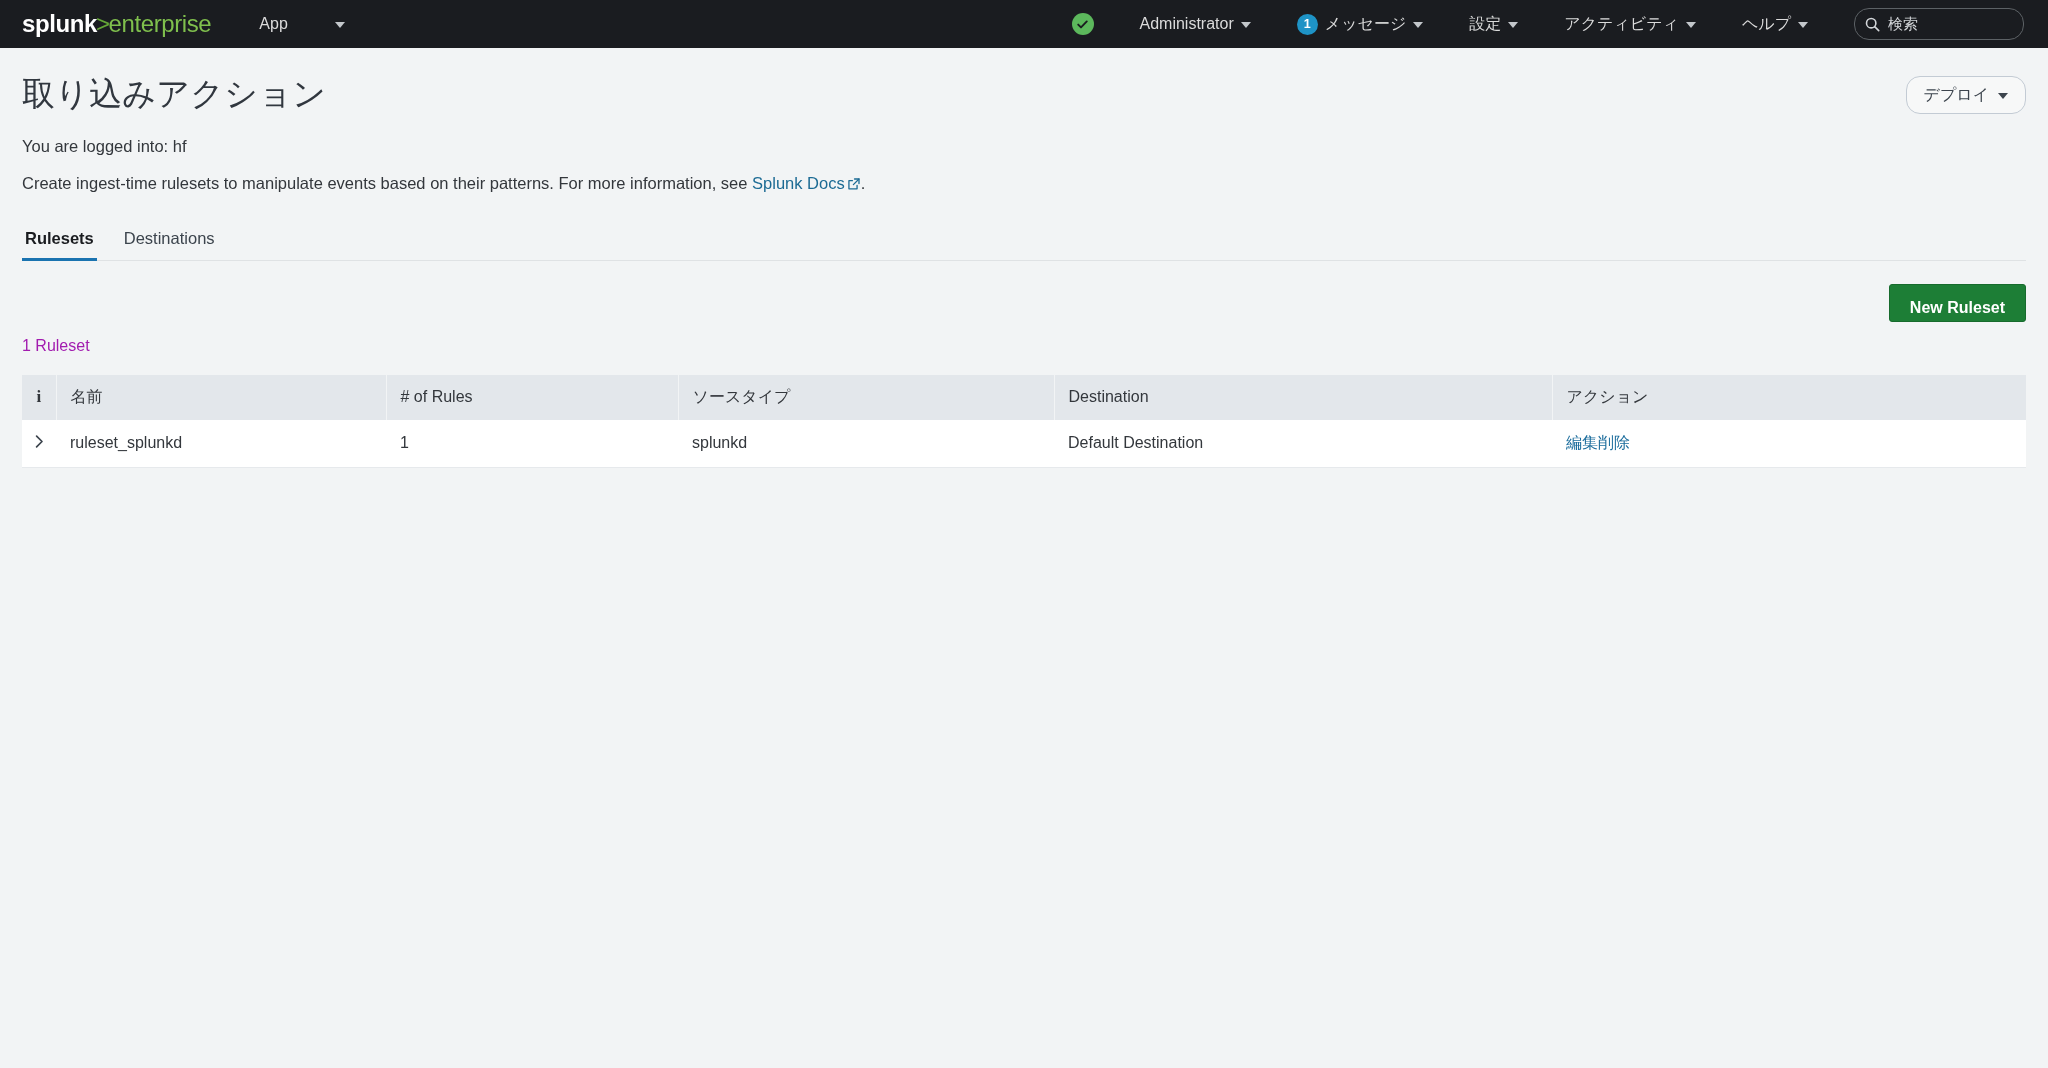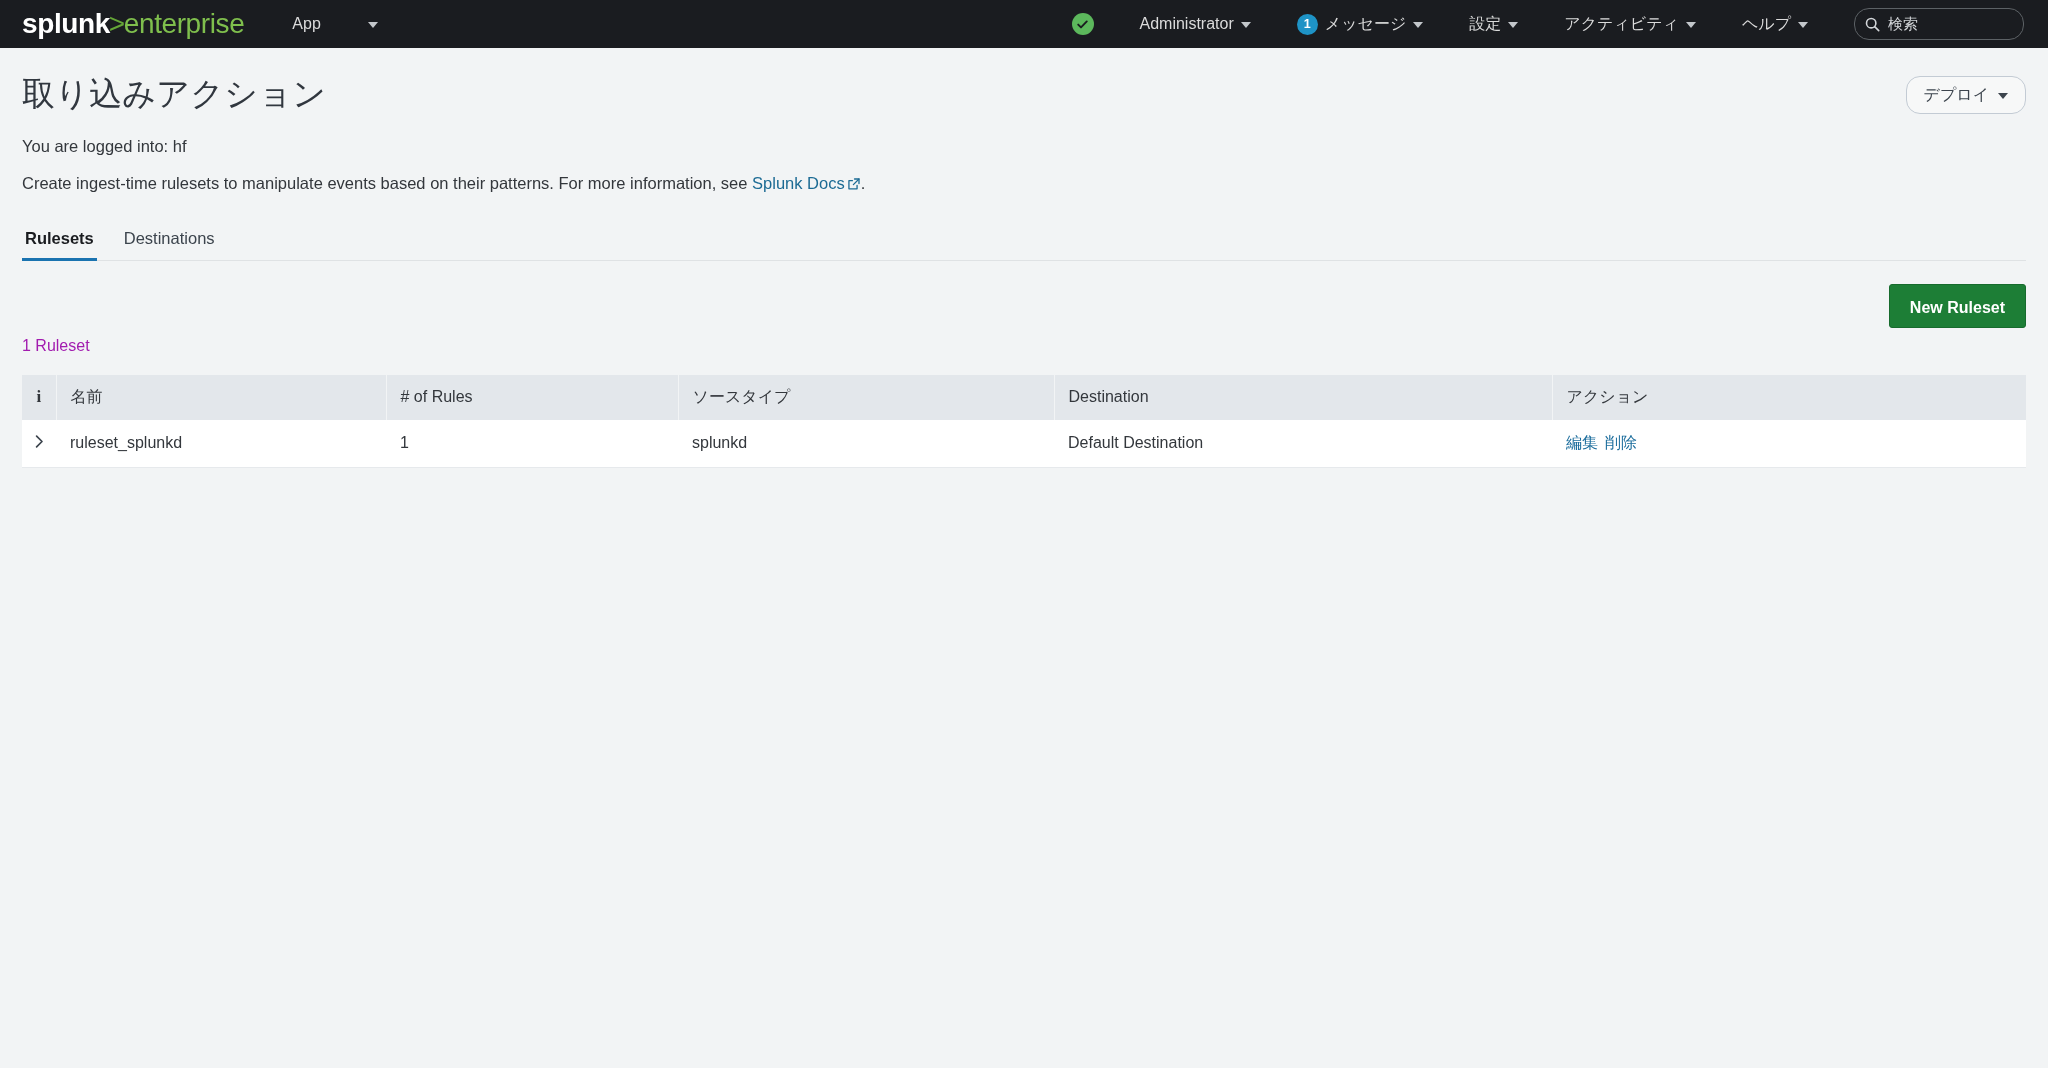--- a/index.html
+++ b/index.html
@@ -17,21 +17,21 @@
   
   #topbar {
     height: 48px;
     background: #1a1c20;
     display: flex;
     align-items: center;
     padding: 0 24px 0 22px;
     position: relative;
   }
   #logo {
-    font-size: 28px;
+    font-size: 24px;
     font-weight: 700;
     letter-spacing: -0.4px;
     line-height: 1;
     white-space: nowrap;
     display: flex;
     align-items: flex-start;
   }
   #logo .sp { color: #ffffff; }
   #logo .gt { color: #65a637; font-weight: 400; margin: 0 -1px; }
   #logo .en { color: #7fbf4d; font-weight: 400; }
@@ -195,21 +195,21 @@
   #new-ruleset-btn {
     position: absolute;
     right: 0;
     top: 23px;
     background: #1d7e36;
     border: 1px solid #176b2d;
     border-radius: 3px;
     color: #fff;
     font-size: 16px;
     font-weight: 700;
-    height: 44px;
+    height: 38px;
     padding: 14px 20px;
     cursor: pointer;
     font-family: inherit;
   }
 
   #count-row {
     position: absolute;
     left: 0;
     top: 76px;
     font-size: 16px;
@@ -287,21 +287,21 @@
   .chevron {
     display: inline-block;
     cursor: pointer;
     line-height: 0;
   }
   .act-link {
     color: #1a6c9c;
     text-decoration: none;
     cursor: pointer;
   }
-  .act-link + .act-link { margin-left: 7px; }
+  .act-link + .act-link { }
 
   .c-info { width: 34px; }
   .c-name { width: 330px; }
   .c-rules { width: 292px; }
   .c-src { width: 376px; }
   .c-dest { width: 498px; }
 </style>
 </head>
 <body>
 

